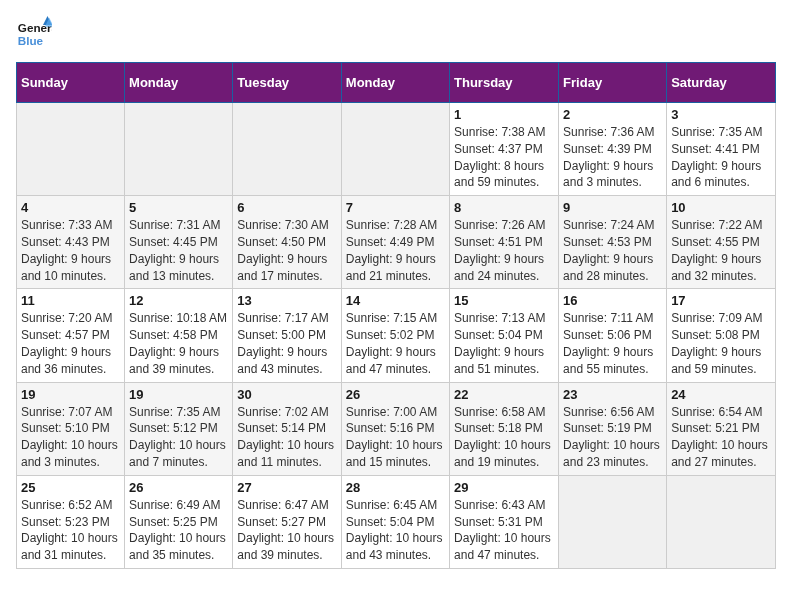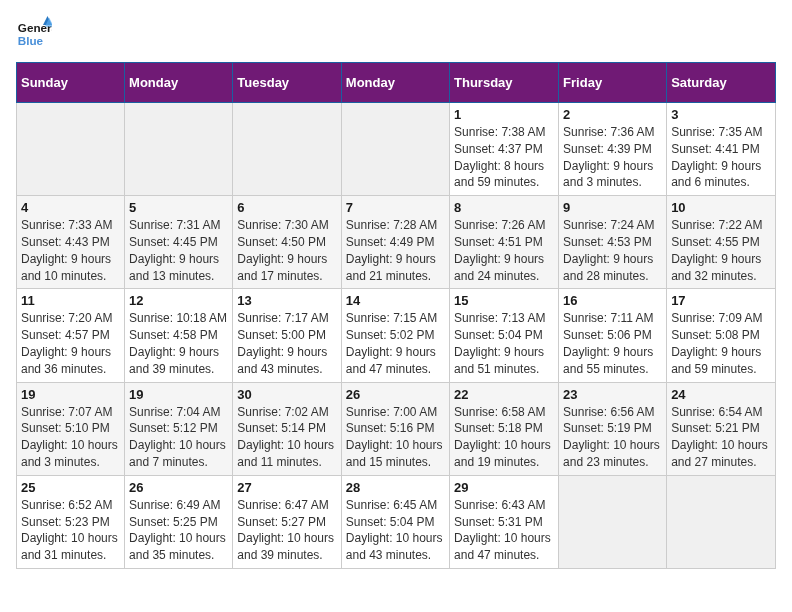--- a/index.html
+++ b/index.html
@@ -246,21 +246,21 @@
       <tr>
         <td>
           <span class="day-number">19</span>
           <div class="day-info">Sunrise: 7:07 AM
 Sunset: 5:10 PM
 Daylight: 10 hours
 and 3 minutes.</div>
         </td>
         <td>
           <span class="day-number">19</span>
-          <div class="day-info">Sunrise: 7:04 AM
+          <div class="day-info">Sunrise: 7:35 AM
 Sunset: 5:12 PM
 Daylight: 10 hours
 and 7 minutes.</div>
         </td>
         <td>
           <span class="day-number">30</span>
           <div class="day-info">Sunrise: 7:02 AM
 Sunset: 5:14 PM
 Daylight: 10 hours
 and 11 minutes.</div>

